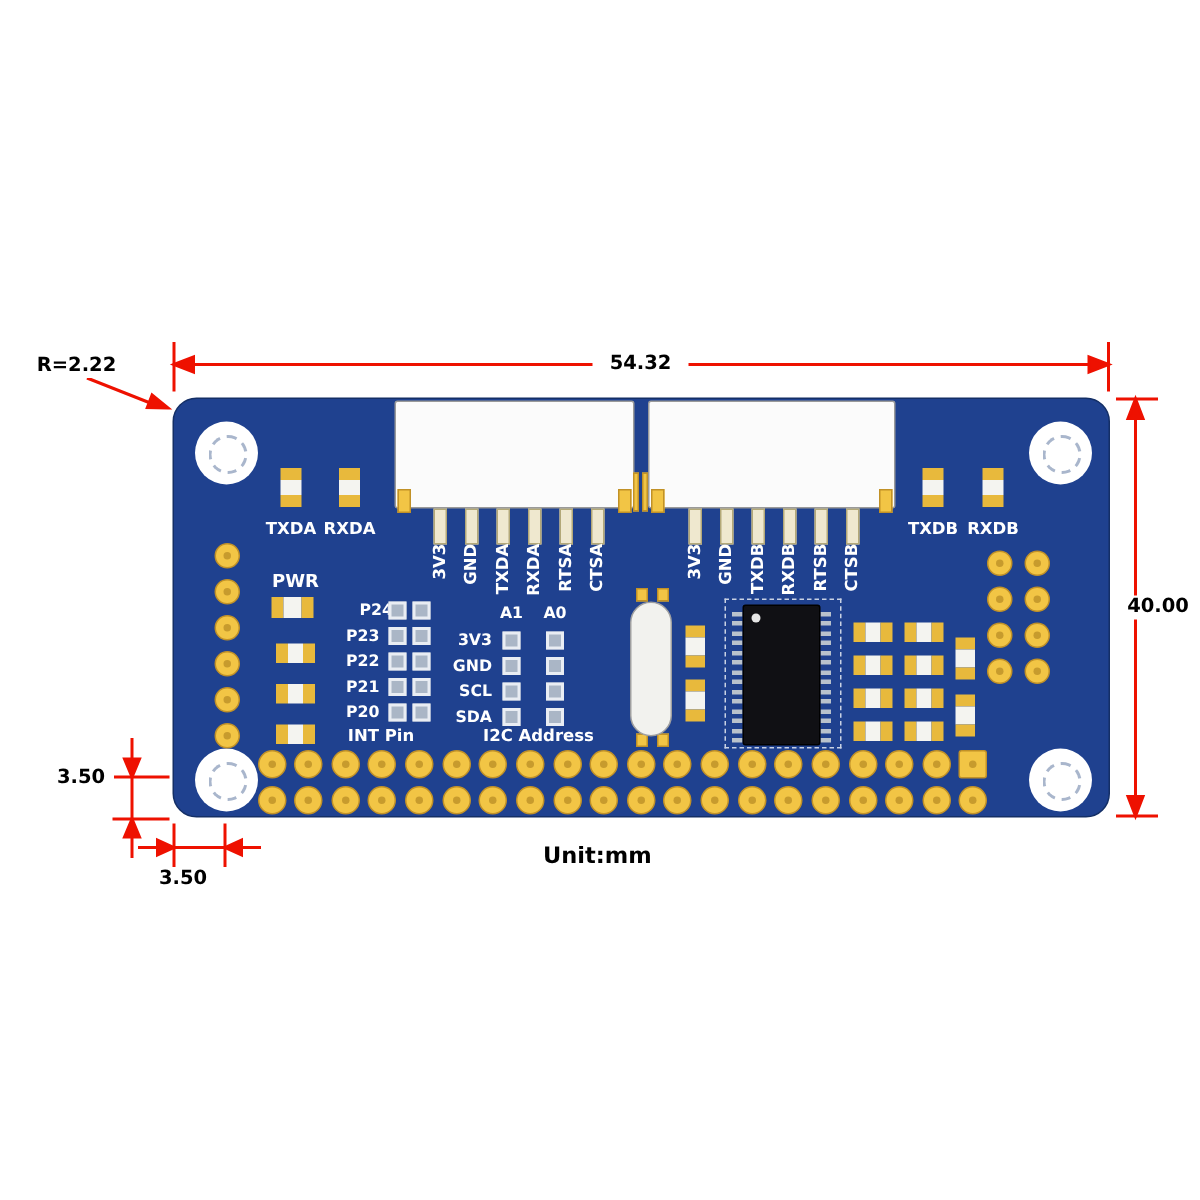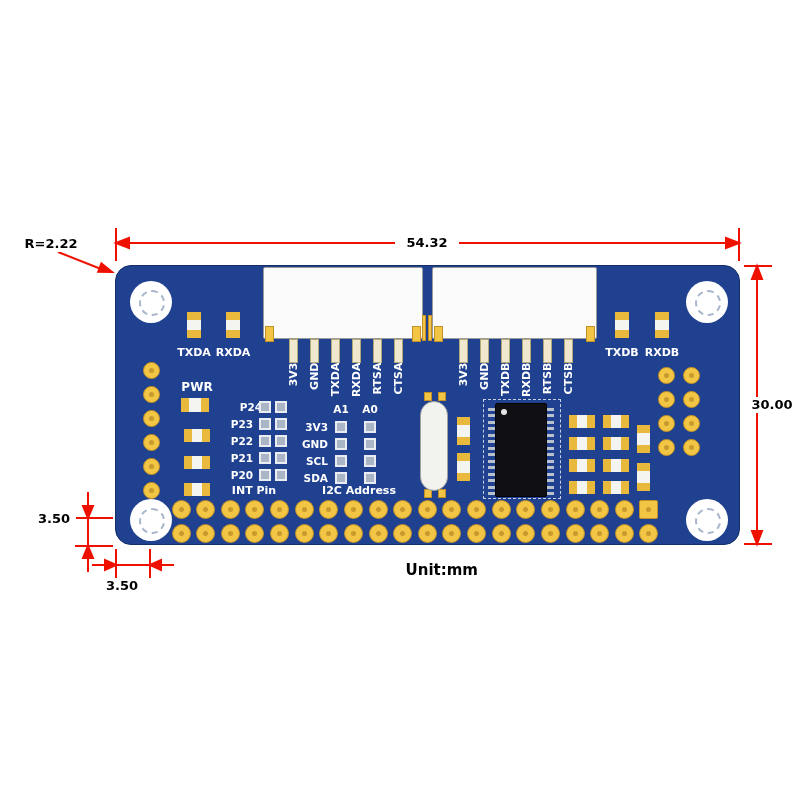--- a/index.html
+++ b/index.html
@@ -4,21 +4,21 @@
 <style>
   *{margin:0;padding:0;box-sizing:border-box}
   html,body{background:#fff}
   body{font-family:"DejaVu Sans",sans-serif}
   #stage{position:relative;width:800px;height:800px;background:#fff;overflow:hidden}
   #dims{position:absolute;left:0;top:0;pointer-events:none}
   #board{position:absolute;left:115px;top:265px;width:625px;height:280px;
          background:var(--board,#1f418f);border:1px solid #142f66;border-radius:16px}
   .dimlabel{position:absolute;color:#000;font-weight:bold;font-size:13px;line-height:16px;
             text-align:center;background:#fff}
-  .unitlabel{position:absolute;color:#000;font-weight:bold;font-size:15px;text-align:right}
+  .unitlabel{position:absolute;color:#000;font-weight:bold;font-size:15px;text-align:left}
   .hole{position:absolute;width:42px;height:42px;border-radius:50%;background:#fff}
   .hole::after{content:"";position:absolute;left:9px;top:9px;width:22px;height:22px;
                border:2px dashed #a9b6cc;border-radius:50%}
   .connector{position:absolute;background:#fbfbfb;border:1px solid #9a9a9a;border-radius:2px}
   .connector::before,.connector::after{content:"";position:absolute;bottom:-4px;width:7px;height:14px;
                background:var(--pad,#f2c545);border:1px solid #c19127}
   .connector::before{left:1px}
   .connector::after{right:1px}
   .pin{position:absolute;width:9px;height:24px;background:#efe8cf;border:1px solid #b3a878}
   .vlabel{position:absolute;width:60px;height:13px;color:#fff;font-size:11px;font-weight:bold;
@@ -71,21 +71,21 @@
 
       <line x1="116" y1="549" x2="116" y2="578"></line>
       <line x1="150" y1="549" x2="150" y2="578"></line>
       <line x1="92" y1="565" x2="174" y2="565"></line>
       <polygon points="116,565 105,560 105,570"></polygon>
       <polygon points="150,565 161,560 161,570"></polygon>
     </g>
   </svg>
 
   <div class="dimlabel" style="left:395px;top:235px;width:64px">54.32</div>
-  <div class="dimlabel" style="left:748px;top:397px;width:48px">30.00</div>
+  <div class="dimlabel" style="left:748px;top:397px;width:48px">40.00</div>
   <div class="dimlabel" style="left:18px;top:236px;width:66px">R=2.22</div>
   <div class="dimlabel" style="left:32px;top:511px;width:44px">3.50</div>
   <div class="dimlabel" style="left:100px;top:578px;width:44px">3.50</div>
   <div class="unitlabel" style="left:362px;top:561px;width:116px">Unit:mm</div>
 
   <div id="board">
 
     <div class="connector" style="left:147px;top:1px;width:160px;height:72px"></div>
     <div class="connector" style="left:316px;top:1px;width:165px;height:72px"></div>
 

